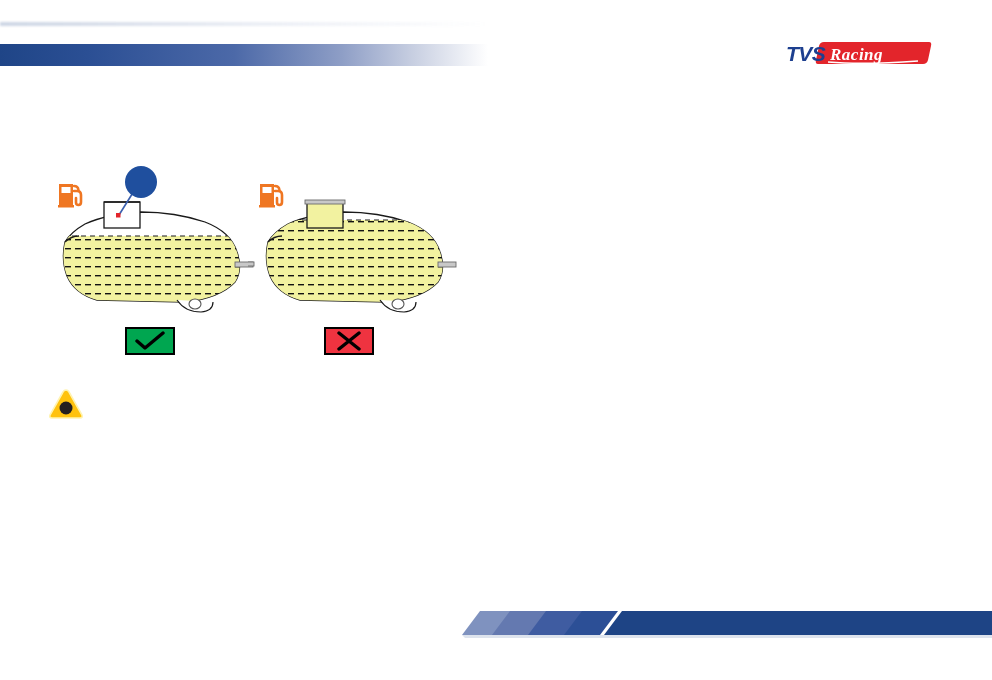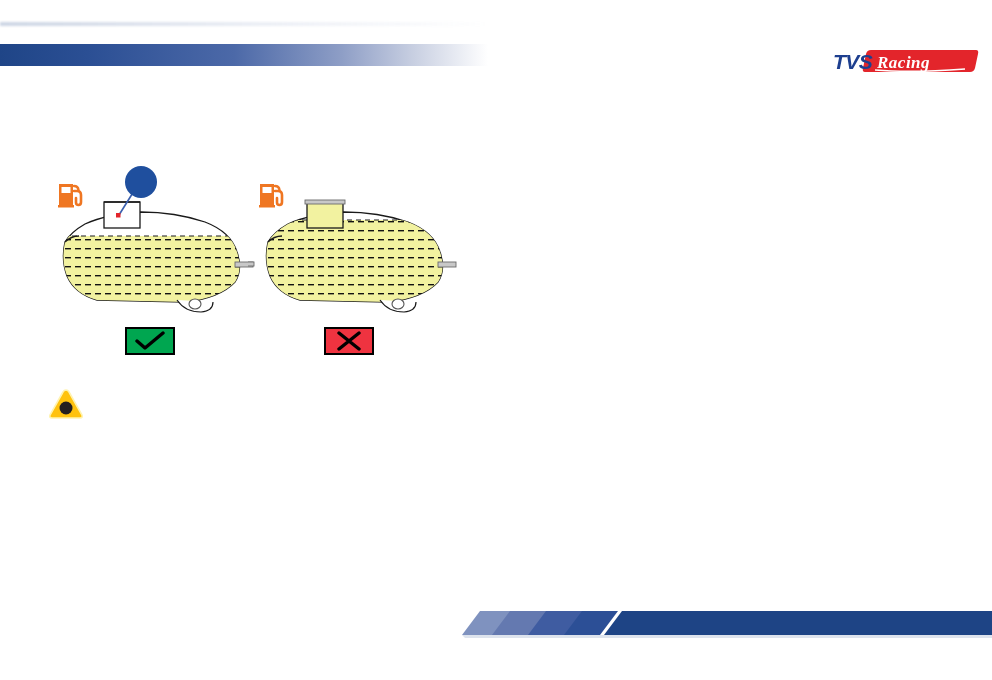--- a/index.html
+++ b/index.html
@@ -35,25 +35,24 @@
     top: 22px;
     width: 488px;
     height: 4px;
     background: linear-gradient(to right, rgba(31,69,135,0.22) 0%, rgba(140,158,198,0.16) 55%, rgba(255,255,255,0) 100%);
     filter: blur(1px);
   }
 
   
   .logo {
     position: absolute;
-    left: 831px;
+    left: 784px;
     top: 40px;
     width: 148px;
     height: 26px;
-    margin-top: 8px;
   }
 
   
   .content {
     position: absolute;
     left: 0;
     top: 0;
     width: 992px;
     height: 680px;
   }

